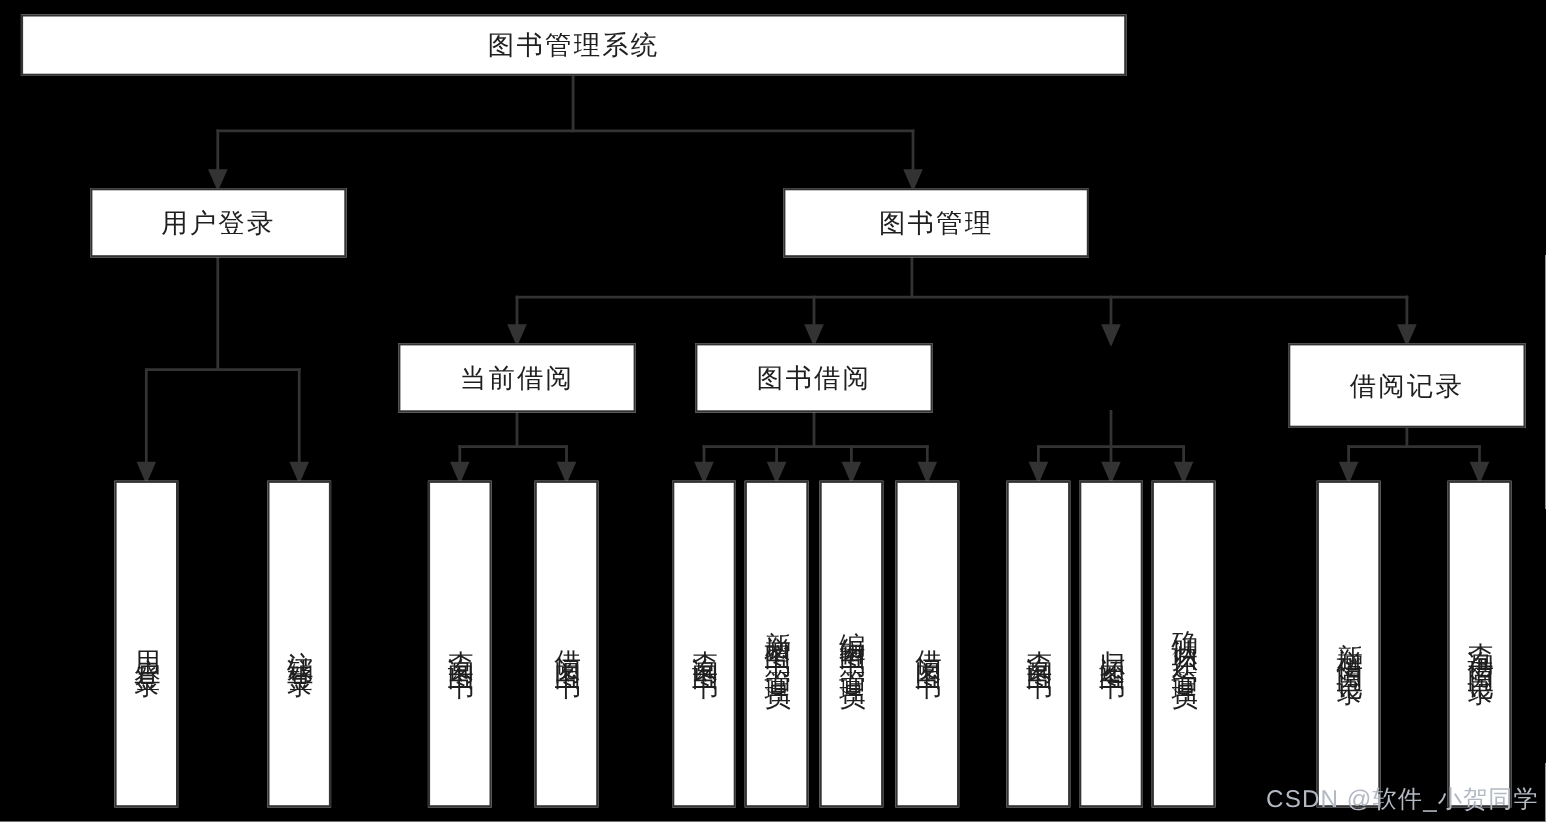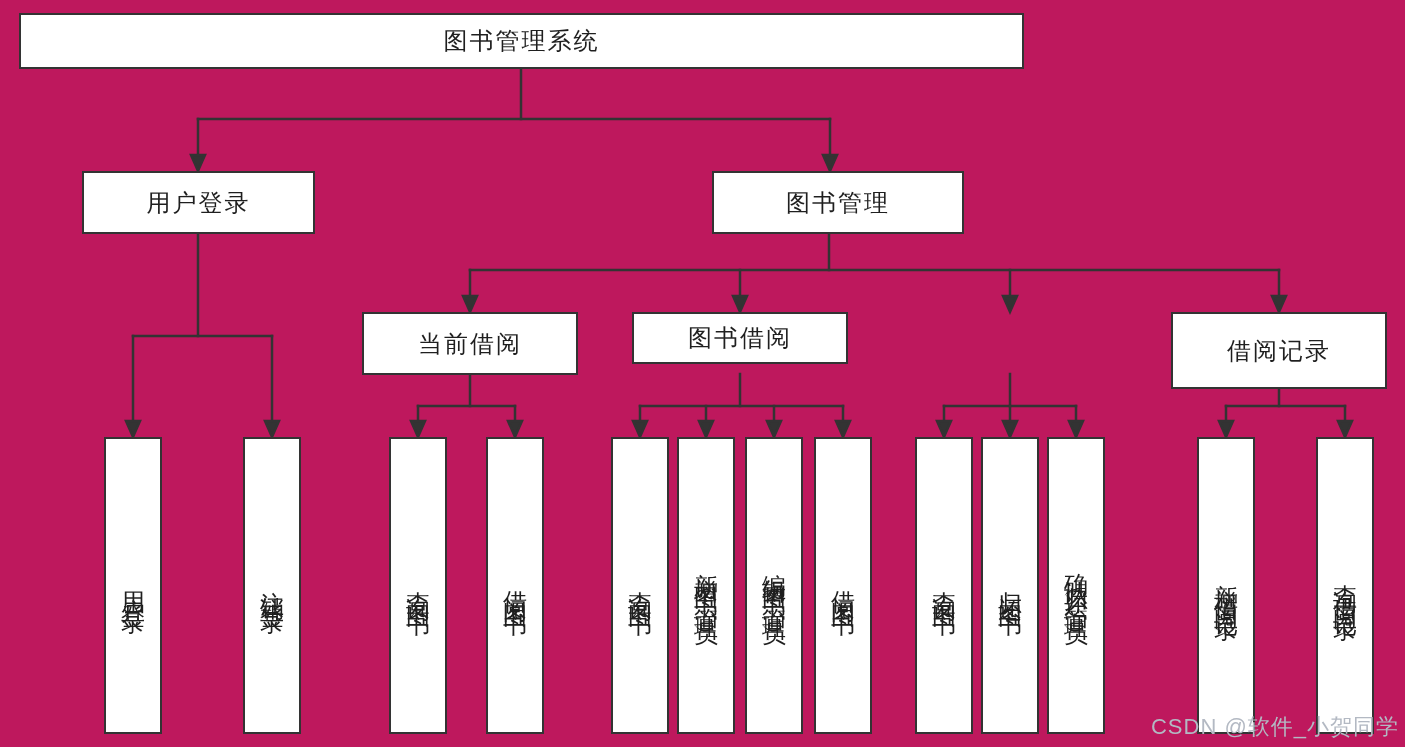--- a/index.html
+++ b/index.html
@@ -4,21 +4,21 @@
 <style>
   html, body {
     margin: 0;
     padding: 0;
     background: #ffffff;
   }
   #canvas {
     position: relative;
     width: 1405px;
     height: 747px;
-    background: #be185d;
+    background: #000000;
     overflow: hidden;
     font-family: "Liberation Sans", "DejaVu Sans", sans-serif;
     color: #1f1f1f;
   }
   #connectors {
     position: absolute;
     left: 0; top: 0;
     width: 1405px; height: 747px;
   }
   .box {
@@ -43,24 +43,24 @@
     font-size: 24px;
     letter-spacing: 7px;
     line-height: 1;
     color: #1f1f1f;
     white-space: nowrap;
   }
   
   #node-root          { left: 19px;   top: 13px;  width: 1005px; height: 56px; }
   
   #node-user-login    { left: 82px;   top: 171px; width: 233px;  height: 63px; }
-  #node-book-mgmt     { left: 712px;  top: 171px; width: 252px;  height: 63px; }
+  #node-book-mgmt     { left: 712px;  top: 171px; width: 278px;  height: 63px; }
   
   #node-new-book-rec  { left: 362px;  top: 312px; width: 216px;  height: 63px; }
-  #node-book-borrow   { left: 632px;  top: 312px; width: 216px;  height: 52px; }
+  #node-book-borrow   { left: 632px;  top: 312px; width: 216px;  height: 63px; }
   #node-cur-borrow    { left: 902px;  top: 312px; width: 216px;  height: 63px; }
   #node-borrow-rec    { left: 1171px; top: 312px; width: 216px;  height: 77px; }
   
   .leaf { top: 437px; width: 58px; height: 297px; }
   #leaf-user-login    { left: 104px; }
   #leaf-logout        { left: 243px; }
   #leaf-rec-query     { left: 389px; }
   #leaf-rec-borrow    { left: 486px; }
   #leaf-bb-query      { left: 611px; }
   #leaf-bb-add        { left: 677px; }

